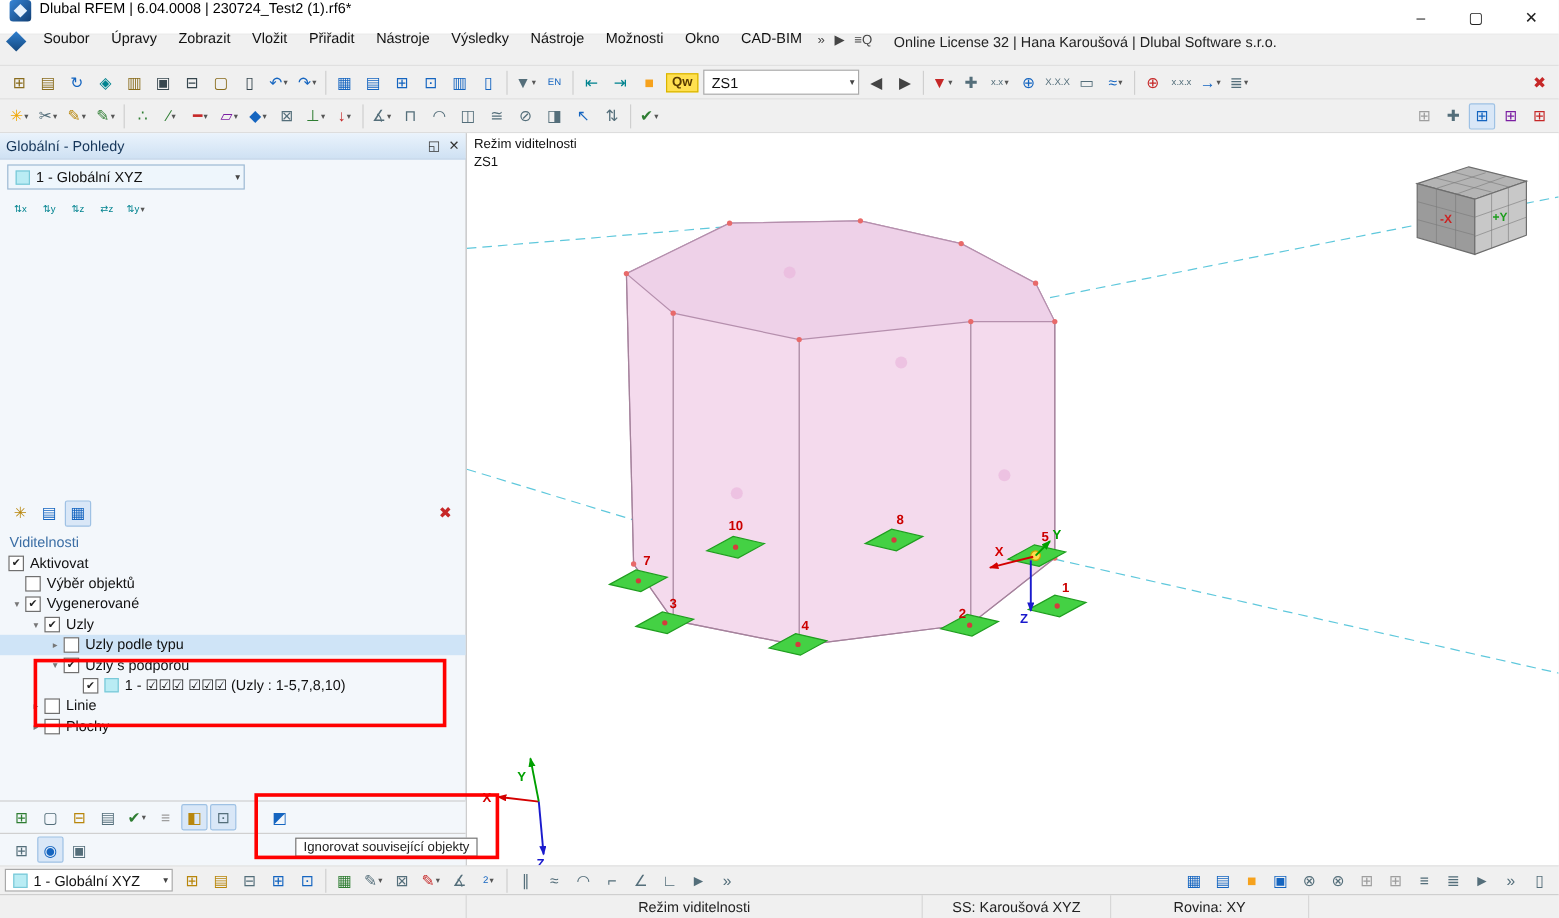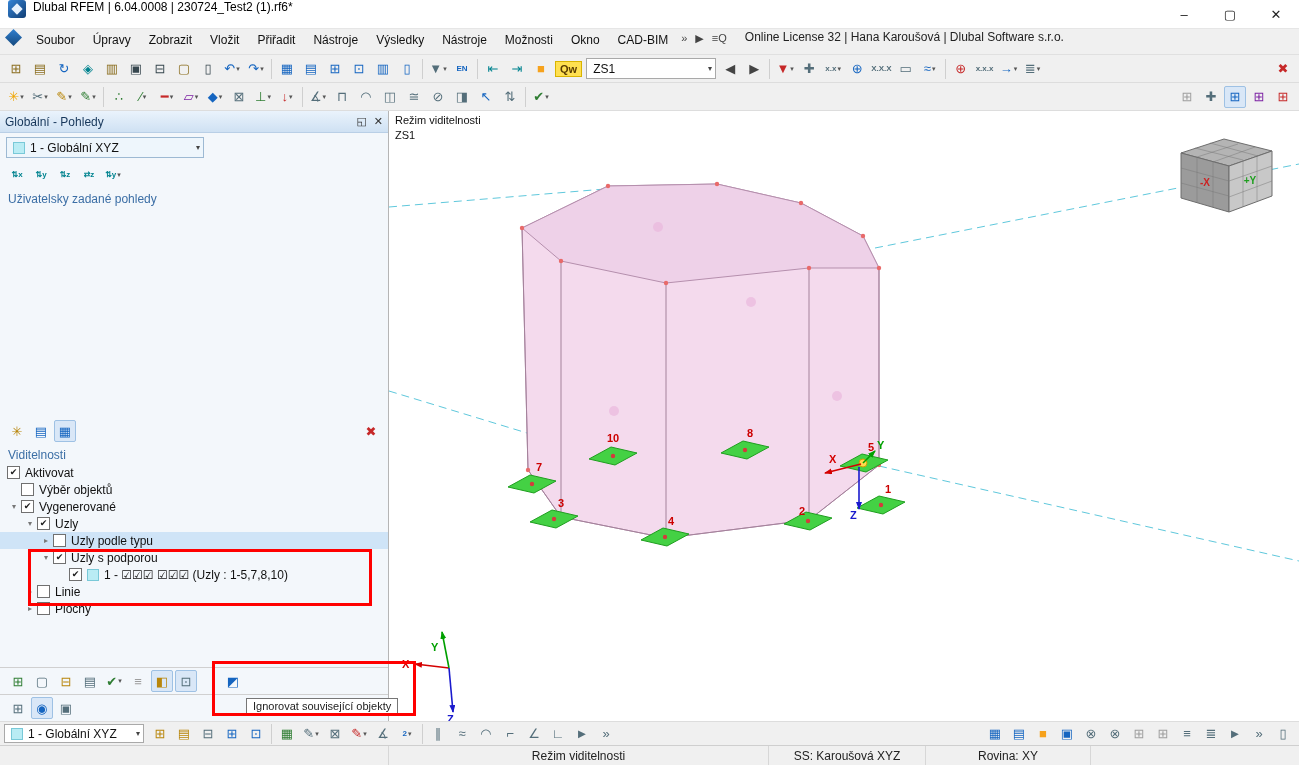--- a/index.html
+++ b/index.html
@@ -8,37 +8,37 @@
 
 
 .titlebar{display:flex;align-items:flex-start;height:29px;background:#fff;border-bottom:1px solid #e6e6e6}
 .app-icon{width:18px;height:18px;margin:0 7px 0 8px;background:linear-gradient(135deg,#3584d6,#123f74);border-radius:3px;position:relative;flex:none}
 .app-icon::after{content:"";position:absolute;left:5px;top:5px;width:8px;height:8px;background:#e8f2fd;transform:rotate(45deg)}
 .title-text{font-size:12px;color:#000;white-space:nowrap}
 .win-controls{margin-left:auto;display:flex;height:100%}
 .win-btn{width:46px;display:flex;align-items:center;justify-content:center;font-size:13px;color:#222}
 
 
-.menubar{display:flex;align-items:flex-start;height:26px;background:#f0f0f0;padding:1px 4px;border-bottom:1px solid #e0e0e0}
+.menubar{display:flex;align-items:flex-end;height:26px;background:#f0f0f0;padding:12px 4px;border-bottom:1px solid #e0e0e0}
 .mb-logo{width:15px;height:15px;margin:0 6px 0 2px;background:linear-gradient(135deg,#2f7fd0,#15497e);transform:rotate(45deg) scale(.8);flex:none}
 .menu-item{padding:3px 9px;font-size:12px;color:#111;white-space:nowrap}
 .mb-ico{padding:2px 4px;font-size:11px;color:#444;white-space:nowrap}
 .search-box{display:flex;align-items:center;width:238px;height:20px;background:#dde9f5;border:1px solid #c3d5e8;margin:0 6px;padding:0 7px;flex:none}
 .search-box input{border:none;background:transparent;font-family:"Liberation Sans",sans-serif;font-size:11px;color:#69788a;width:100%;outline:none}
 .search-box input::placeholder{color:#8a97a5}
 .license{font-size:12px;color:#222;margin-left:14px;white-space:nowrap}
 .mb-flex{flex:1}
 
 
 .toolbar{display:flex;align-items:center;height:28px;background:#f0f0f0;padding:0 4px;border-bottom:1px solid #ddd}
 .tb-group{display:flex;align-items:center}
 #t1b,#t2{flex:1}
 .tb-btn{display:inline-flex;align-items:center;justify-content:center;min-width:22px;height:22px;margin:0 1px;border:1px solid transparent;border-radius:2px;flex:none}
 .tb-btn .glyph{font-size:13px;line-height:1}
-.tb-btn .glyph.txt{font-size:8px;font-weight:bold;letter-spacing:0}
+.tb-btn .glyph.txt{font-size:8px;font-weight:normal;letter-spacing:0}
 .tb-btn .dd{font-size:7px;color:#555;margin-left:1px}
 .tb-btn.pressed{background:#d9e7f7;border-color:#9ec1e4}
 .tb-btn.gap{margin-left:24px}
 .tb-sep{width:1px;height:20px;background:#cfcfcf;margin:0 3px;flex:none}
 .tb-spacer{flex:1}
 .combo{display:inline-flex;align-items:center;height:21px;background:#fff;border:1px solid #a9a9a9;padding:0 3px 0 6px;font-size:12px;white-space:nowrap;flex:none}
 .combo .dd-box{margin-left:auto;padding-left:6px;color:#444;font-size:8px}
 .lc-combo{width:130px;margin:0 2px}
 .qw-badge{background:#ffe050;border:1px solid #d9b400;color:#5a3c00;font-size:11px;font-weight:bold;padding:1px 4px;margin:0 2px;flex:none}
 .chip{width:12px;height:12px;background:#b9ecf4;border:1px solid #79c9d8;display:inline-block;margin-right:5px;flex:none}
@@ -406,21 +406,20 @@
           <span class="glyph txt" style="color: rgb(0, 131, 143);">⇅z</span>
         </span>
         <span class="tb-btn">
           <span class="glyph txt" style="color: rgb(0, 131, 143);">⇄z</span>
         </span>
         <span class="tb-btn">
           <span class="glyph txt" style="color: rgb(0, 131, 143);">⇅y</span>
           <span class="dd">▾</span>
         </span>
       </div>
-    <div class="nav-section-label">Uživatelsky zadané pohledy</div>
     <div style="flex:195 1 0"></div>
     <div class="nav-tools-row">
       <div id="nav-tools-left" class="tb-group">
           <span class="tb-btn">
             <span class="glyph" style="color: rgb(184, 134, 11);">✳</span>
           </span>
           <span class="tb-btn">
             <span class="glyph" style="color: rgb(21, 101, 192);">▤</span>
           </span>
           <span class="tb-btn pressed">

